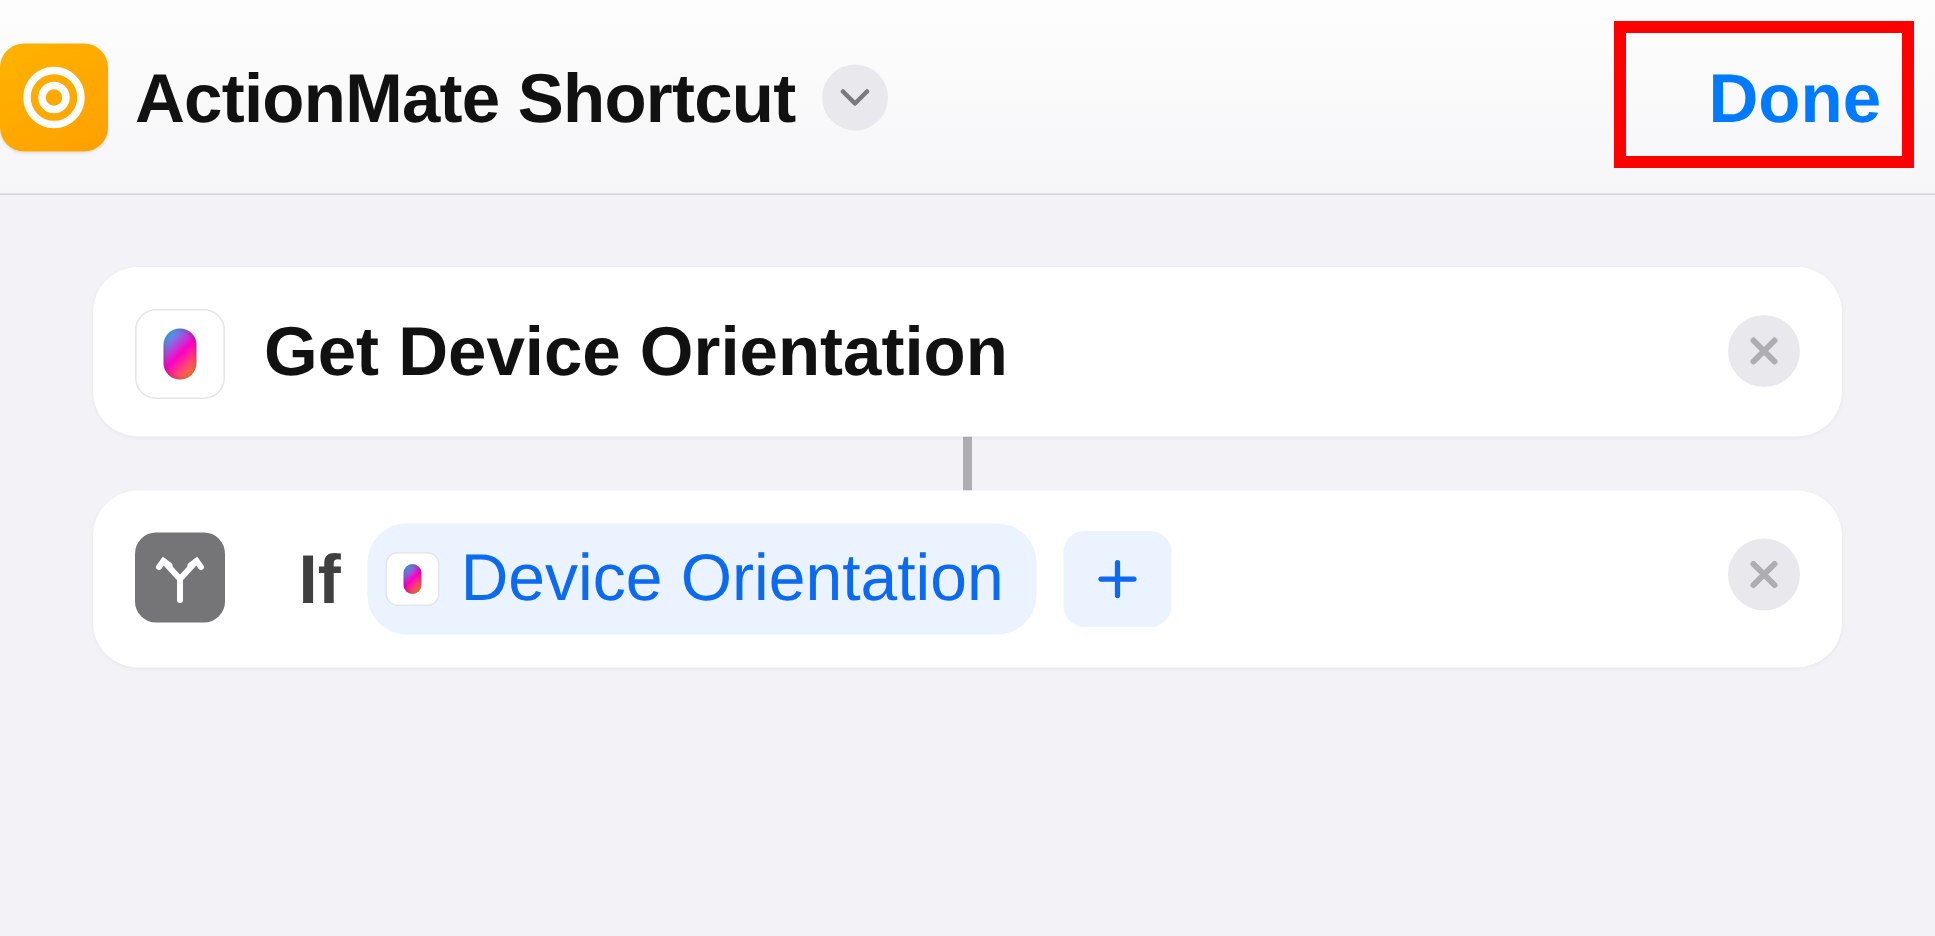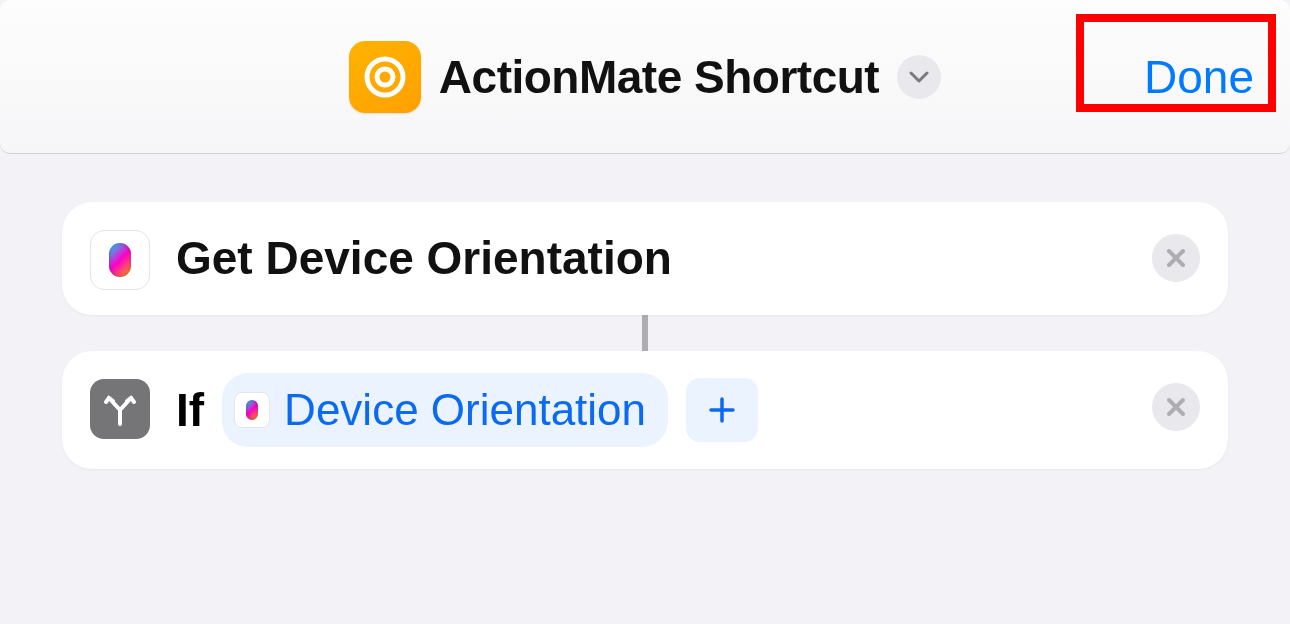--- a/index.html
+++ b/index.html
@@ -4,28 +4,26 @@
   <style>
     * { margin: 0; padding: 0; box-sizing: border-box; }
     body {
       font-family: -apple-system, BlinkMacSystemFont, "Segoe UI", Helvetica, Arial, sans-serif;
       background: #f2f2f7;
       width: 1290px;
       height: 624px;
       overflow: hidden;
     }
     .header {
-      height: 154px;
+      height: 130px;
       background: linear-gradient(to bottom, #fdfdfd, #f6f6f8);
       border-bottom: 1px solid #d1d1d6;
       display: flex;
       align-items: center;
-      justify-content: center;
       position: relative;
-      border-radius: 10px;
     }
     .title-wrap {
       display: flex;
       align-items: center;
       gap: 18px;
     }
     .app-icon {
       width: 72px;
       height: 72px;
       border-radius: 16px;
@@ -49,21 +47,21 @@
       display: flex;
       align-items: center;
       justify-content: center;
     }
     .done-btn {
       position: absolute;
       right: 36px;
       top: 50%;
       transform: translateY(-50%);
       font-size: 46px;
-      font-weight: 400;
+      font-weight: 700;
       color: #007aff;
       cursor: pointer;
       background: none;
       border: none;
     }
     .done-highlight {
       position: absolute;
       right: 14px;
       top: 14px;
       width: 200px;
@@ -144,21 +142,22 @@
       flex-wrap: wrap;
       align-items: center;
       gap: 12px 18px;
       flex: 1;
       line-height: 1.5;
       padding-right: 60px;
     }
     .kw {
       font-size: 46px;
       font-weight: 700;
-      color: #000000;
+      color: #404040;
+      margin-left: 23px;
     }
     .token {
       background: #eaf3ff;
       border-radius: 26px;
       padding: 4px 22px;
       font-size: 44px;
       font-weight: 400;
       color: #0b6af0;
       display: inline-flex;
       align-items: center;

